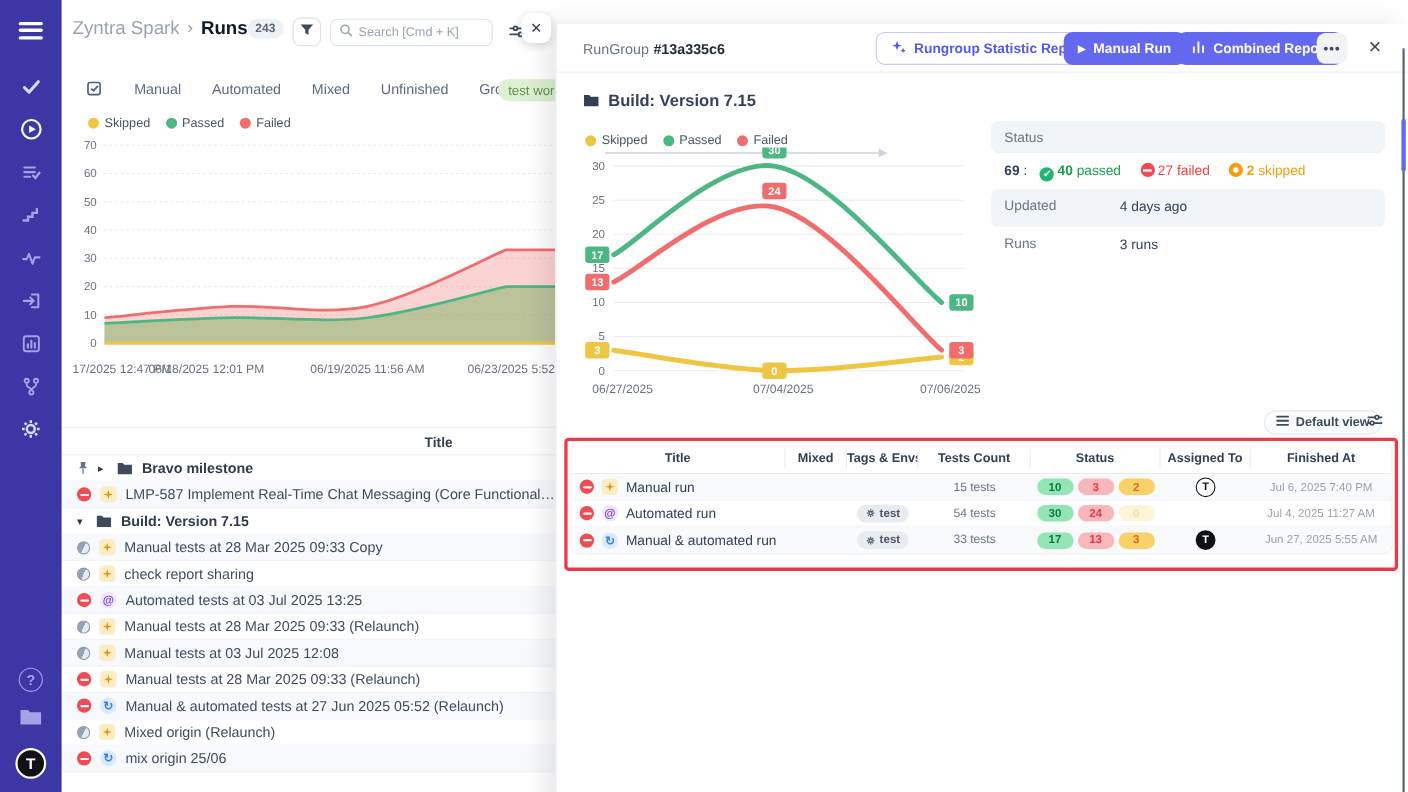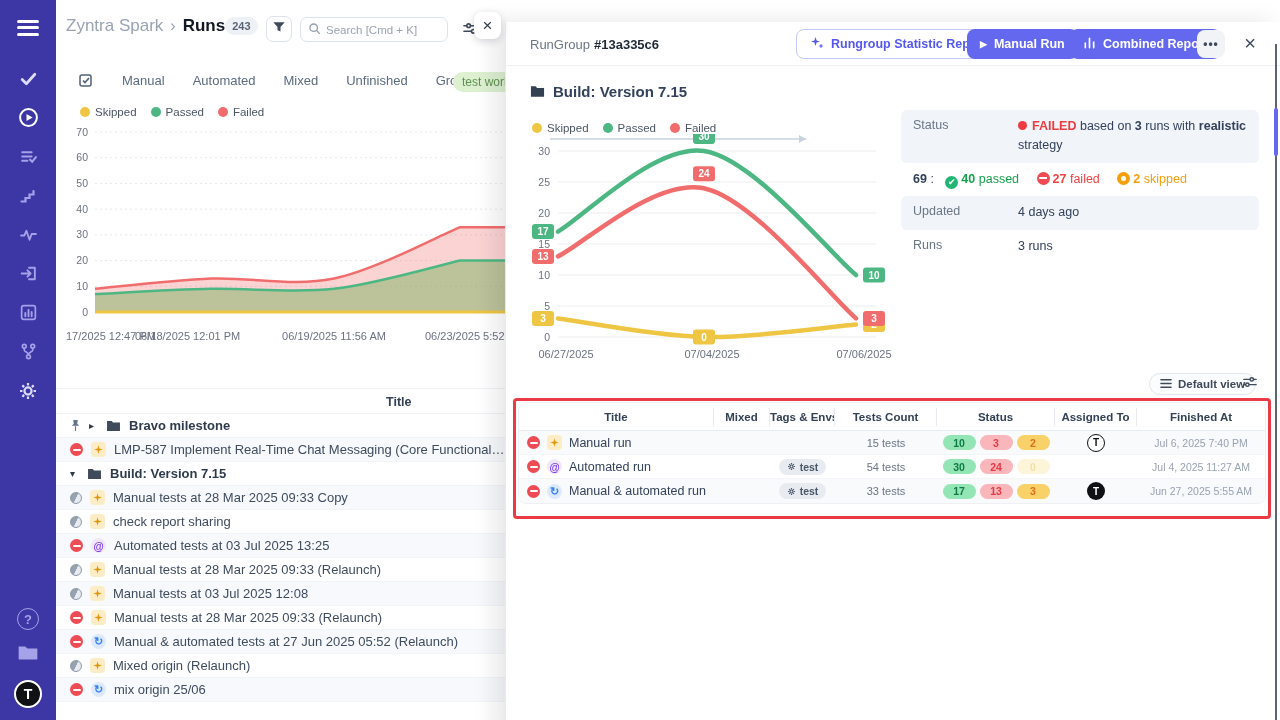--- a/index.html
+++ b/index.html
@@ -114,21 +114,21 @@
   .dot-failed { display:inline-block; width:9px; height:9px; border-radius:50%; background:#ee3b43; margin-right:5px; }
   .ic-pass { display:inline-flex; width:13px; height:13px; border-radius:50%; background:#22b573; color:#fff; font-size:9px;
     align-items:center; justify-content:center; margin:0 3px 0 8px; vertical-align:-2px; }
   .ic-fail { display:inline-flex; width:13px; height:13px; border-radius:50%; background:#ef4b55; margin:0 3px 0 14px;
     position:relative; vertical-align:-2px; }
   .ic-fail::after { content:""; position:absolute; left:2.5px; top:5.5px; width:8px; height:2px; background:#fff; }
   .ic-skip { display:inline-flex; width:13px; height:13px; border-radius:50%; background:#f59f0a; margin:0 3px 0 14px;
     position:relative; vertical-align:-2px; }
   .ic-skip::after { content:""; position:absolute; left:4px; top:4px; width:5px; height:5px; border-radius:50%; background:#fff; }
   .t-pass { color:#16a34a; font-weight:700; } .t-pass-w { color:#16a34a; }
-  .t-fail { color:#ef4444; font-weight:700; } .t-fail-w { color:#ef4444; }
+  .t-fail { color:#ef4444; font-weight:400; } .t-fail-w { color:#ef4444; }
   .t-skip { color:#f59f0a; font-weight:700; } .t-skip-w { color:#f59f0a; }
 
   .view-btn { position:absolute; left:643px; top:351px; height:22px; border:1px solid #e3e7ed; background:#fbfcfd;
     border-radius:12px; display:flex; align-items:center; gap:6px; padding:0 10px; font-size:11.5px; font-weight:700;
     color:#3f4a5a; cursor:pointer; }
   .tbl-sliders { position:absolute; left:736px; top:353px; color:#3f4a5a; cursor:pointer; }
 
   .annotation-box { position:absolute; left:7px; top:376px; width:758px; height:121px; border:3px solid #ea3a45;
     border-radius:4px; pointer-events:none; z-index:20; }
   .run-table { position:absolute; left:12px; top:380px; width:748px; background:#fff; border:1px solid #eef0f3;
@@ -533,26 +533,20 @@
         </svg></div>
     <div class="dw-xlabels" id="dw-xlabels">
         <div style="left: 16px; width: 72px; text-align: center;">06/27/2025</div>
         <div style="left: 162px; width: 72px; text-align: center;">07/04/2025</div>
         <div style="left: 314px; width: 72px; text-align: center;">07/06/2025</div>
       </div>
 
     <div class="details">
       <div class="d-row alt">
         <div class="d-label">Status</div>
-        <div class="d-value">
-          <span class="dot-failed"></span><span class="failed-txt">FAILED</span>
-          <span>based on</span> <b>3</b>
-          <span>runs with</span> <b>realistic</b>
-          <span>strategy</span>
-        </div>
       </div>
       <div class="d-row">
         <div class="d-value">
           <b>69</b> <span>:</span>
           <span class="ic-pass">✔</span><span class="t-pass">40</span> <span class="t-pass-w">passed</span>
           <span class="ic-fail"></span><span class="t-fail">27</span> <span class="t-fail-w">failed</span>
           <span class="ic-skip"></span><span class="t-skip">2</span> <span class="t-skip-w">skipped</span>
         </div>
       </div>
       <div class="d-row alt">

